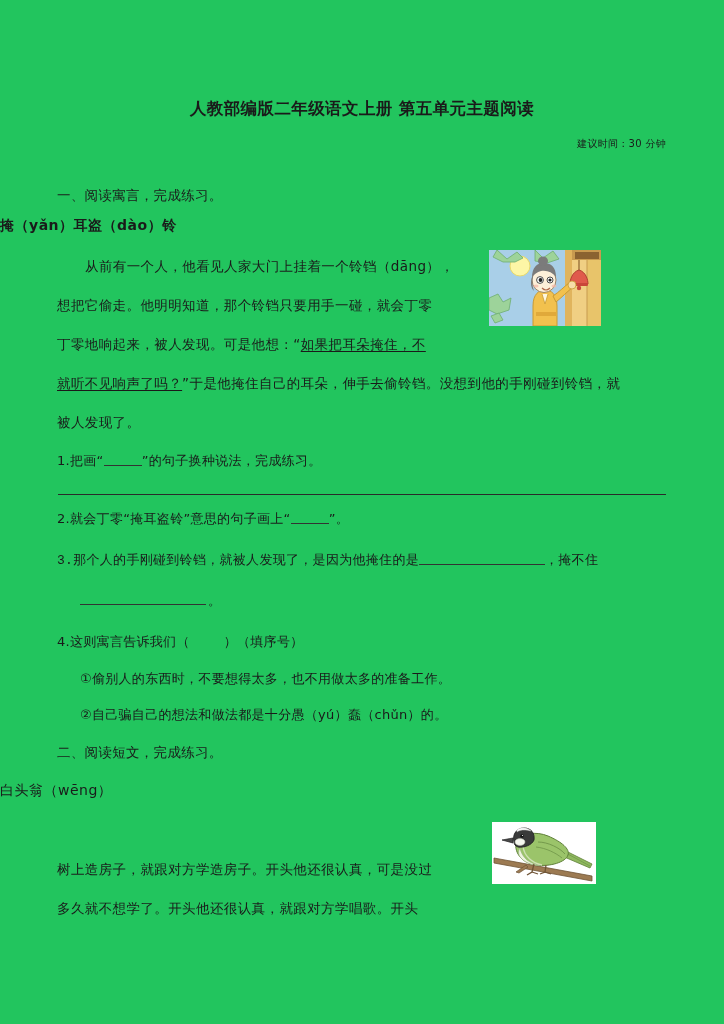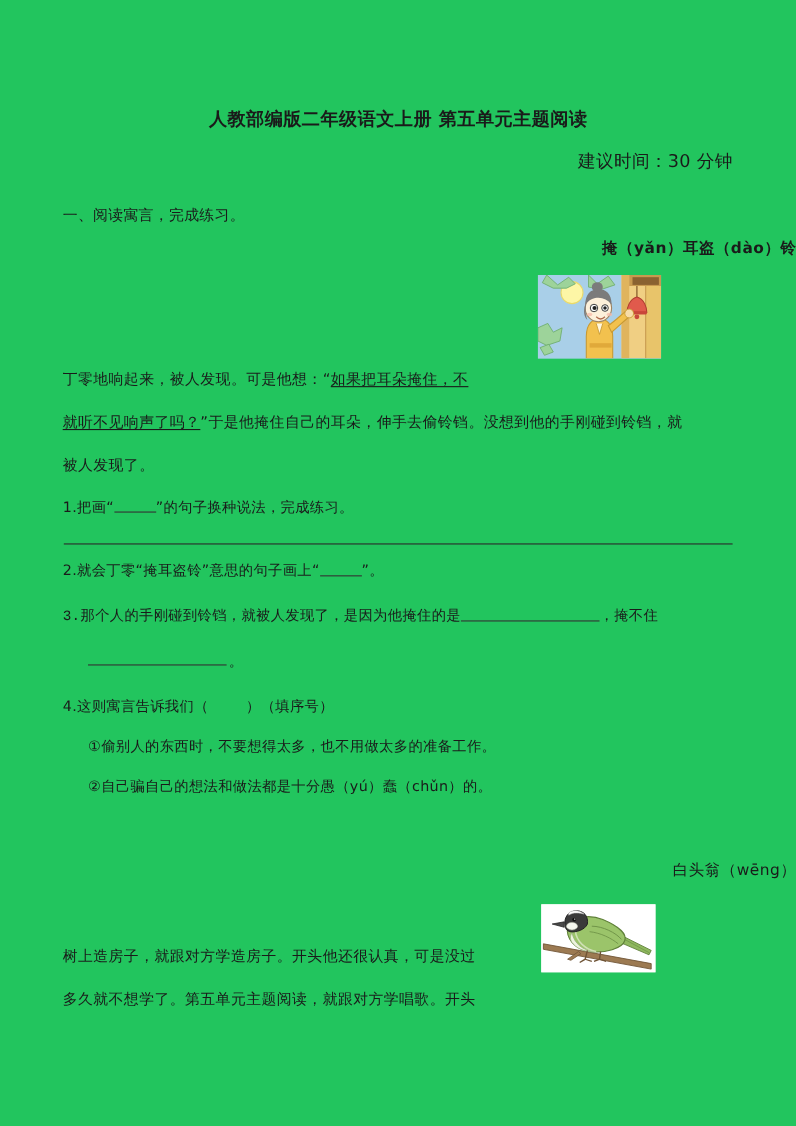--- a/index.html
+++ b/index.html
@@ -29,36 +29,36 @@
     text-align: center;
     font-size: 16.5px;
     font-weight: bold;
     letter-spacing: 0.4px;
     font-family: "DejaVu Sans", "Liberation Sans", sans-serif;
   }
   .suggest-time {
     position: absolute;
     right: 58px;
     top: 137px;
-    font-size: 16px;
+    font-size: 10px;
     font-family: "DejaVu Sans", "Liberation Sans", sans-serif;
     letter-spacing: 0.3px;
   }
   .sec-heading {
     position: absolute;
     left: 57px;
     font-size: 13.5px;
     font-family: "DejaVu Sans", "Liberation Sans", sans-serif;
     letter-spacing: 0.3px;
   }
   .art-title {
     position: absolute;
     left: 0;
     width: 724px;
-    text-align: right;
+    text-align: left;
     font-size: 14px;
     font-family: "DejaVu Sans", "Liberation Sans", sans-serif;
     letter-spacing: 0.5px;
   }
   .art-title.bold { font-weight: bold; }
   .para-line {
     position: absolute;
     left: 57px;
     font-size: 13.5px;
     font-family: "DejaVu Sans", "Liberation Sans", sans-serif;
@@ -144,20 +144,22 @@
 <div class="page">
 
   <div class="doc-title">人教部编版二年级语文上册 第五单元主题阅读</div>
 
   <div class="suggest-time">建议时间：30 分钟</div>
 
   <div class="sec-heading" style="top:187px;">一、阅读寓言，完成练习。</div>
 
   <div class="art-title bold" style="top:217px;">掩（yǎn）耳盗（dào）铃</div>
 
+  <div class="para-line indent" style="top:258px;">从前有一个人，他看见人家大门上挂着一个铃铛（dāng），</div>
+  <div class="para-line" style="top:297px;">想把它偷走。他明明知道，那个铃铛只要用手一碰，就会丁零</div>
 
   <div class="para-line" style="top:336px;">
     <span>丁零地响起来，被人发现。可是他想：“</span><span class="u">如果把耳朵掩住，不</span>
   </div>
 
   <div class="para-line" style="top:375px;">
     <span class="u">就听不见响声了吗？</span><span>”于是他掩住自己的耳朵，伸手去偷铃铛。没想到他的手刚碰到铃铛，就</span>
   </div>
 
   <div class="para-line" style="top:414px;">被人发现了。</div>
@@ -178,25 +180,26 @@
   <div class="answer-rule2"></div>
   <div class="rule2-dot">。</div>
 
   <div class="q-line" style="top:633px;">
     <span>4.</span><span>这则寓言告诉我们（</span><span class="blank-paren"></span><span>）（填序号）</span>
   </div>
 
   <div class="q-line ind" style="top:670px;">①偷别人的东西时，不要想得太多，也不用做太多的准备工作。</div>
   <div class="q-line ind" style="top:706px;">②自己骗自己的想法和做法都是十分愚（yú）蠢（chǔn）的。</div>
 
+  <div class="sec-heading" style="top:744px;">二、阅读短文，完成练习。</div>
 
   <div class="art-title" style="top:782px;">白头翁（wēng）</div>
 
   <div class="para-line" style="top:861px;">树上造房子，就跟对方学造房子。开头他还很认真，可是没过</div>
-  <div class="para-line" style="top:900px;">多久就不想学了。第五单元主题阅读，就跟对方学唱歌。开头</div>
+  <div class="para-line" style="top:900px;">多久就不想学了。开头他还很认真，就跟对方学唱歌。开头</div>
 
   <div class="illus1">
     <svg width="112" height="76" viewBox="0 0 112 76">
       <rect x="0" y="0" width="112" height="76" fill="#a9cfe8"></rect>
 
       <circle cx="31" cy="16" r="10" fill="#fdf6a6" stroke="#e9d96a" stroke-width="1"></circle>
 
       <path d="M8 0 L18 9 L28 2 L34 8 L26 12 L14 12 L4 7 Z" fill="#9dd39a" stroke="#6fae70" stroke-width="0.8"></path>
       <path d="M46 0 L54 8 L64 1 L70 9 L58 13 L46 11 Z" fill="#9dd39a" stroke="#6fae70" stroke-width="0.8"></path>
 

